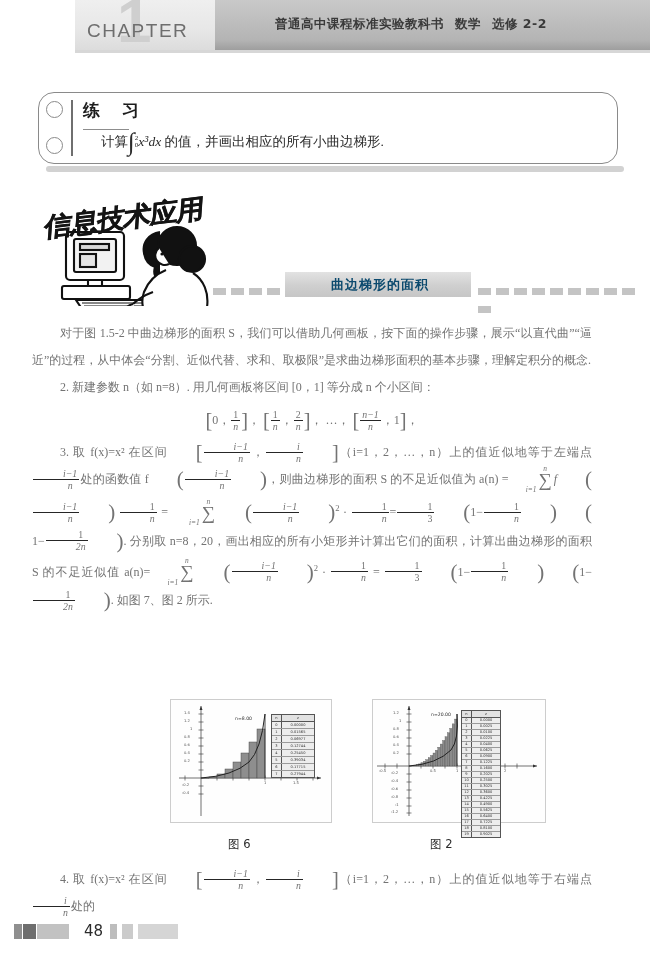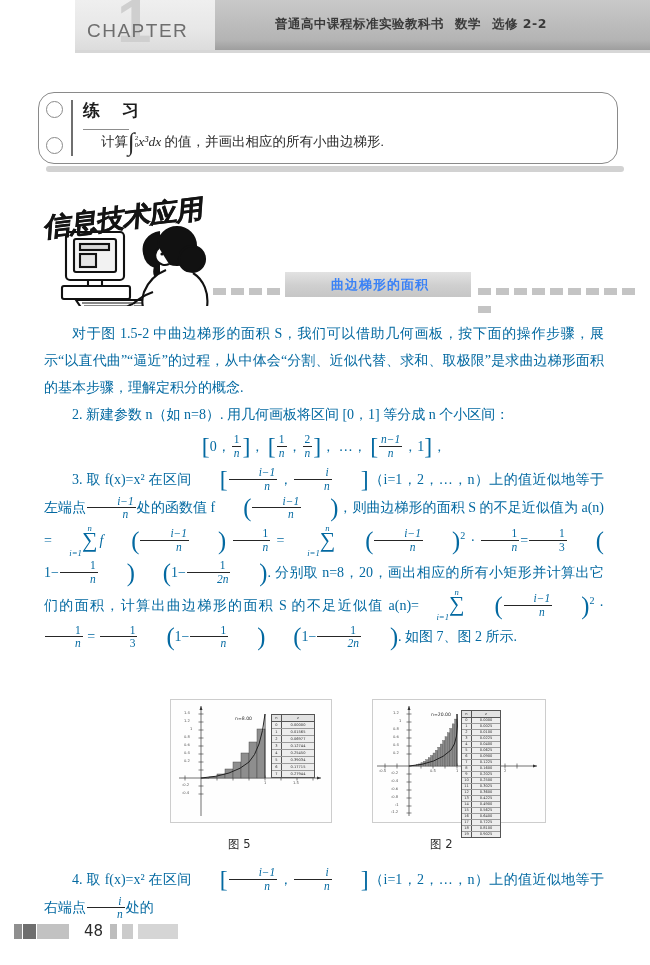--- a/index.html
+++ b/index.html
@@ -84,31 +84,31 @@
     transform:skewX(-11deg) rotate(-7deg);
     -webkit-text-stroke:0.4px #141414;
   }
   .banner{
     position:absolute;left:285px;top:272px;width:186px;height:25px;
     background:linear-gradient(to bottom,#e2e2e2,#cfcfcf 55%,#c6c6c6);
   }
   .banner-text{
     position:absolute;left:300px;top:276px;width:160px;
     font-family:"DejaVu Sans","Liberation Sans",sans-serif;
-    font-size:13px;font-weight:bold;color:#3b82f6;text-align:center;
+    font-size:13px;font-weight:bold;color:#0c4a6e;text-align:center;
     letter-spacing:1px;
   }
   .dashrow{position:absolute;top:281px;height:7px;}
   .dashrow i{display:inline-block;width:13px;height:7px;background:#c4c4c4;margin-right:5px;}
   .dashrow.left{left:213px;}
   .dashrow.right{left:478px;}
   
   .body{
-    position:absolute;left:44px;top:320px;width:560px;
-    font-size:14px;line-height:27px;color:#0369a1;
+    position:absolute;left:32px;top:320px;width:560px;
+    font-size:12px;line-height:27px;color:#737373;
     text-align:justify;
   }
   .p{margin:0;}
   .ind{text-indent:28px;}
   .centerline{text-align:center;margin:2px 0 2px 0;line-height:34px;}
   .it{font-style:italic;}
   
   .frac{
     display:inline-block;vertical-align:middle;
     text-align:center;font-size:0.82em;line-height:1.12;
@@ -527,21 +527,21 @@
           <div class="c-i" style="line-height:5px;">18</div>
           <div class="c-v" style="line-height:5px;">0.8100</div>
         </div>
       <div class="rw" style="height:5px;border-bottom:none;">
           <div class="c-i" style="line-height:5px;">19</div>
           <div class="c-v" style="line-height:5px;">0.9025</div>
         </div>
     </div>
   </div>
 
-  <div class="figcap c1">图 5</div>
+  <div class="figcap c1">图 6</div>
   <div class="figcap c2">图 2</div>
 </div>
 
 <div class="body" style="top:866px;">
   <p class="p ind">
     <span>4. 取 f(x)=x² 在区间</span><span class="brk">[</span><span class="frac"><span class="num it">i−1</span><span class="it">n</span></span>，<span class="frac"><span class="num it">i</span><span class="it">n</span></span><span class="brk">]</span><span>（i=1，2，…，n）上的值近似地等于右端点</span><span class="frac"><span class="num it">i</span><span class="it">n</span></span><span>处的</span>
   </p>
 </div>
 
 <div class="footer">

